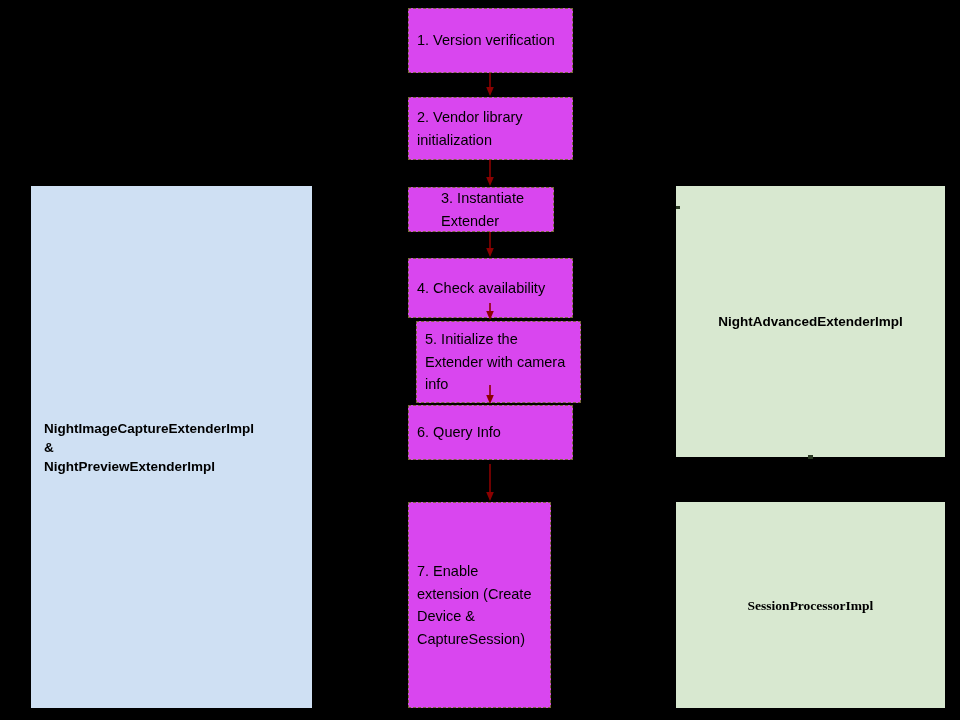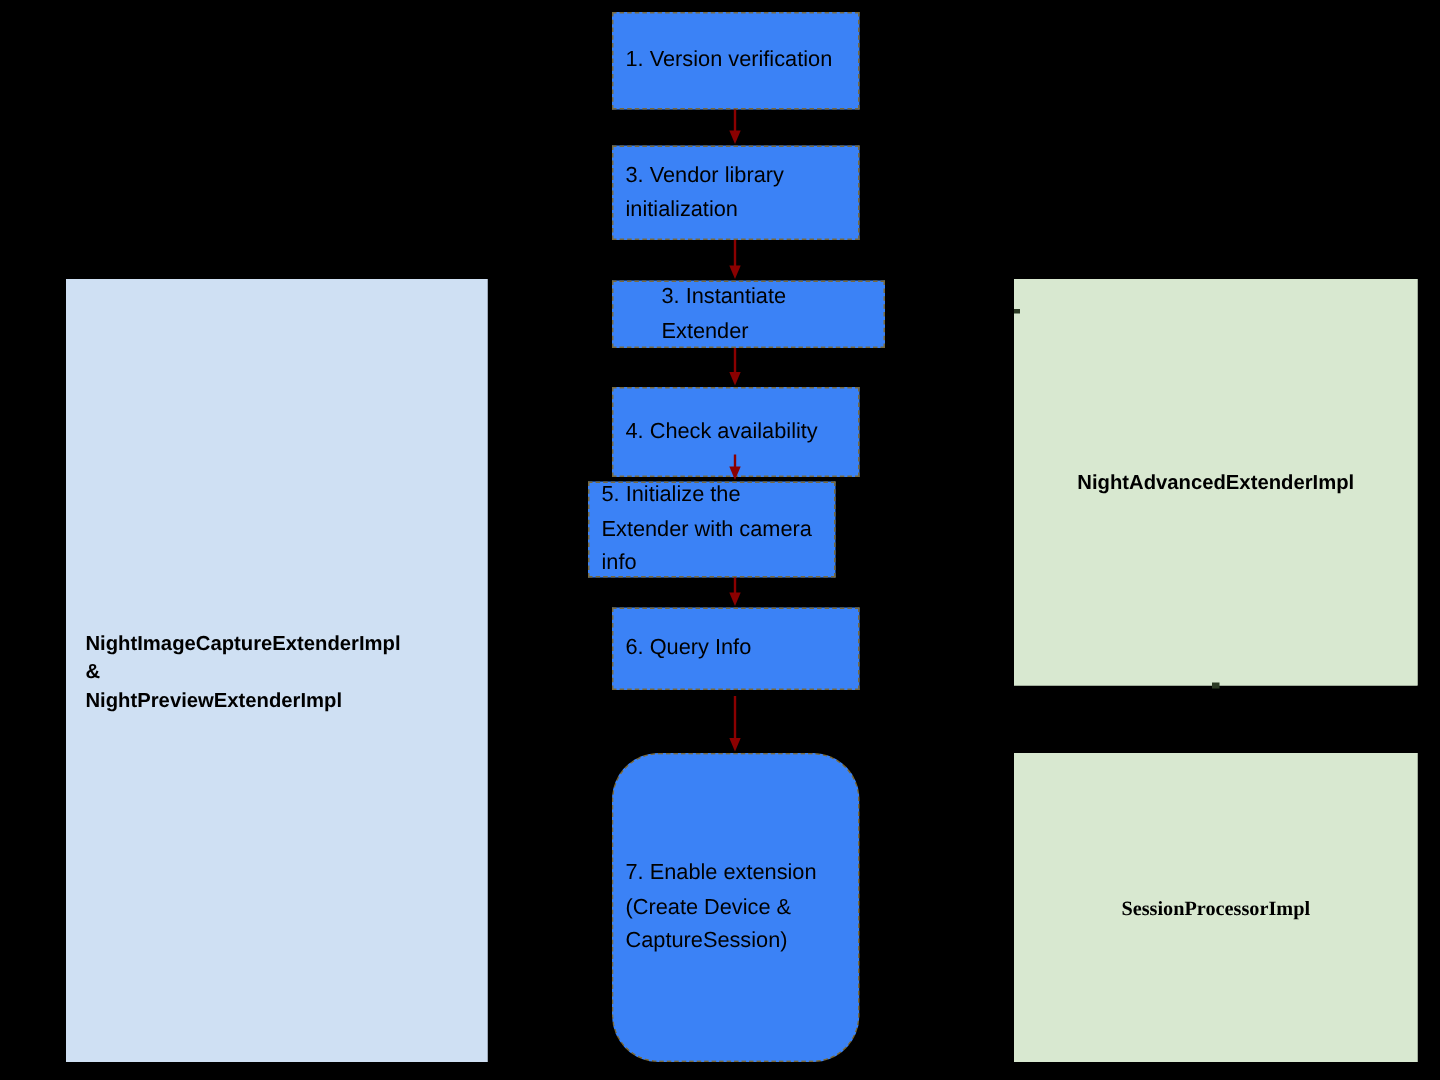--- a/index.html
+++ b/index.html
@@ -45,21 +45,21 @@
     font-size: 13.5px;
     font-weight: bold;
     color: #000000;
     line-height: 19px;
     text-align: left;
     white-space: pre-line;
   }
 
   
   .node-step {
-    background: #3b82f6;
+    background: #d946ef;
     border: 1.6px dashed #7a6a3a;
     padding: 0 8px;
   }
   .node-step .node-label {
     font-size: 14.5px;
     font-weight: normal;
     color: #000000;
     line-height: 22.5px;
     text-align: left;
     white-space: pre-line;
@@ -100,51 +100,51 @@
   .edge-mark {
     position: absolute;
     background: #2b3a24;
   }
 </style>
 </head>
 <body>
 
 <div id="canvas">
 
-  <div class="node node-blue" style="left:44px; top:186px; width:281px; height:522px;padding-left:12px;">
+  <div class="node node-blue" style="left:31px; top:186px; width:281px; height:522px;padding-left:12px;">
     <div class="node-label">NightImageCaptureExtenderImpl
 &amp;
 NightPreviewExtenderImpl</div>
   </div>
 
   <div class="node node-step" style="left:408px; top:8px; width:165px; height:65px;">
     <div class="node-label">1. Version verification</div>
   </div>
 
   <div class="node node-step" style="left:408px; top:97px; width:165px; height:63px;">
-    <div class="node-label">3. Vendor library initialization</div>
+    <div class="node-label">2. Vendor library initialization</div>
   </div>
 
-  <div class="node node-step" style="left:408px; top:187px; width:182px; height:45px;padding-left:32px;">
+  <div class="node node-step" style="left:408px; top:187px; width:146px; height:45px;padding-left:32px;">
     <div class="node-label">3. Instantiate Extender</div>
   </div>
 
   <div class="node node-step" style="left:408px; top:258px; width:165px; height:60px;">
     <div class="node-label">4. Check availability</div>
   </div>
 
-  <div class="node node-step" style="left:392px; top:321px; width:165px; height:64px;">
+  <div class="node node-step" style="left:416px; top:321px; width:165px; height:82px;">
     <div class="node-label">5. Initialize the Extender with camera info</div>
   </div>
 
   <div class="node node-step" style="left:408px; top:405px; width:165px; height:55px;">
     <div class="node-label">6. Query Info</div>
   </div>
 
-  <div class="node node-step" style="left:408px; top:502px; width:165px; height:206px;border-radius:31px;">
+  <div class="node node-step" style="left:408px; top:502px; width:143px; height:206px;">
     <div class="node-label">7. Enable extension (Create Device &amp; CaptureSession)</div>
   </div>
 
   <div class="node node-green" style="left:676px; top:186px; width:269px; height:271px;">
     <div class="node-label">NightAdvancedExtenderImpl</div>
   </div>
 
   <div class="node node-green" style="left:676px; top:502px; width:269px; height:206px;font-family:Liberation Serif, serif;">
     <div class="node-label">SessionProcessorImpl</div>
   </div>

